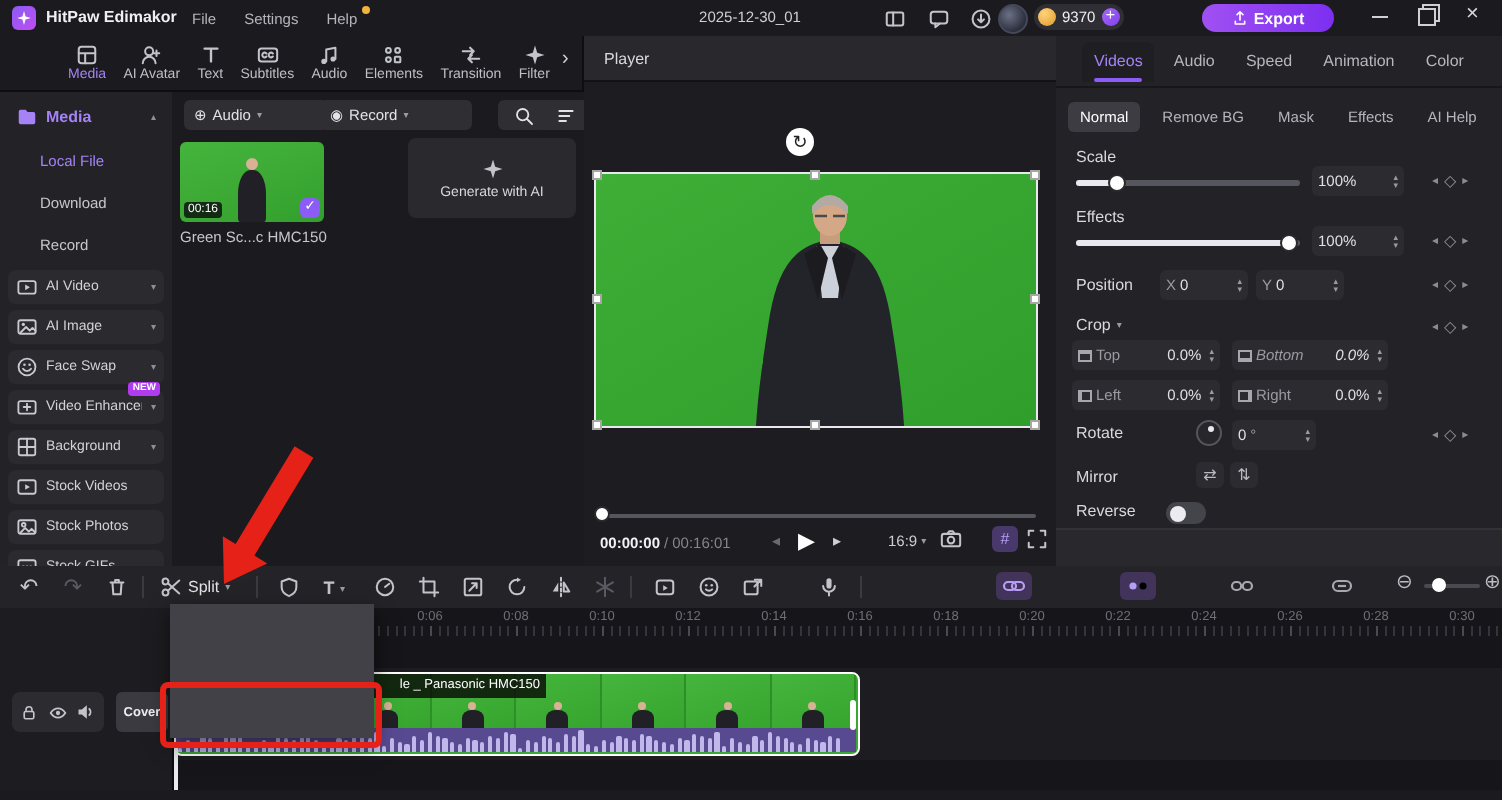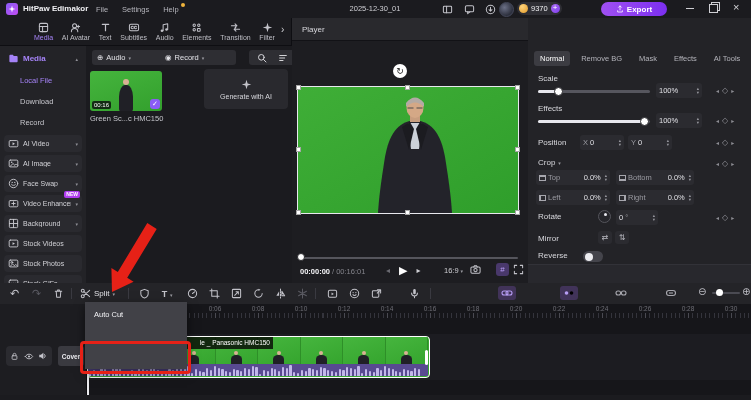--- a/index.html
+++ b/index.html
@@ -486,26 +486,33 @@
       </span>
     <span id="grid-btn" class="abs">#</span>
     <span class="abs ic" style="left:221px;top:246px">
       <svg width="11" height="11" viewBox="0 0 12 12">
           <path d="M1.5 4V1.5H4M8 1.5h2.5V4M10.5 8v2.5H8M4 10.5H1.5V8"></path>
         </svg>
       </span>
   </div>
 
   <div id="props" class="abs">
+    <div id="props-tabs" class="abs">
+        <div class="ptab active">Videos</div>
+        <div class="ptab">Audio</div>
+        <div class="ptab">Speed</div>
+        <div class="ptab">Animation</div>
+        <div class="ptab">Color</div>
+      </div>
     <div id="props-subtabs" class="abs flex">
         <div class="pstab active">Normal</div>
         <div class="pstab">Remove BG</div>
         <div class="pstab">Mask</div>
         <div class="pstab">Effects</div>
-        <div class="pstab">AI Tools</div>
+        <div class="pstab">AI Help</div>
       </div>
 
     <div class="plabel" style="left:10px;top:56px">Scale</div>
     <div class="slider" style="left:10px;top:72px;width:112px">
       <span class="fill" style="width:20px"></span>
         <span class="sthumb" style="left:16px"></span>
     </div>
     <div class="vbox" style="left:128px;top:65px;width:46px">
       <span>100%</span>
       <span class="stepper">
@@ -572,21 +579,21 @@
     <div id="crop-rows" class="abs" style="left:0;top:0">
         <div class="vbox" style="left: 8px; top: 152px; width: 74px;">
           <span class="edge top"></span>
           <span class="flab">Top</span>
           <span style="margin-left: auto;">0.0%</span>
           <span class="stepper" style="margin-left: 2px;">
             <span>▴</span>
             <span>▾</span>
           </span>
         </div>
-        <div class="vbox" style="left: 88px; top: 152px; width: 78px;">
+        <div class="vbox" style="left: 88px; top: 152px; width: 78px; font-style: italic;">
           <span class="edge bottom"></span>
           <span class="flab">Bottom</span>
           <span style="margin-left: auto;">0.0%</span>
           <span class="stepper" style="margin-left: 2px;">
             <span>▴</span>
             <span>▾</span>
           </span>
         </div>
         <div class="vbox" style="left: 8px; top: 172px; width: 74px;">
           <span class="edge left"></span>
@@ -922,20 +929,19 @@
           <span class="wbar" style="height: 7px;"></span>
         </div>
       <div id="clip-label">le _ Panasonic HMC150</div>
       <span id="clip-handle"></span>
     </div>
     <div id="playhead" class="abs"></div>
     <div id="tl-bottom" class="abs"></div>
   </div>
 
   <div id="split-menu" class="abs">
-      <div class="menu-item">Auto Cut</div>
     </div>
   <div id="red-box" class="abs"></div>
   <svg id="red-arrow" class="abs" width="751" height="400" viewBox="0 0 751 400">
     <polygon points="147.3,223.1 117.8,272 111.4,268.1 112,292 133.6,281.7 127.2,277.8 156.7,228.9" fill="#e62117"></polygon>
   </svg>
 
 </div>
 
 </body></html>

